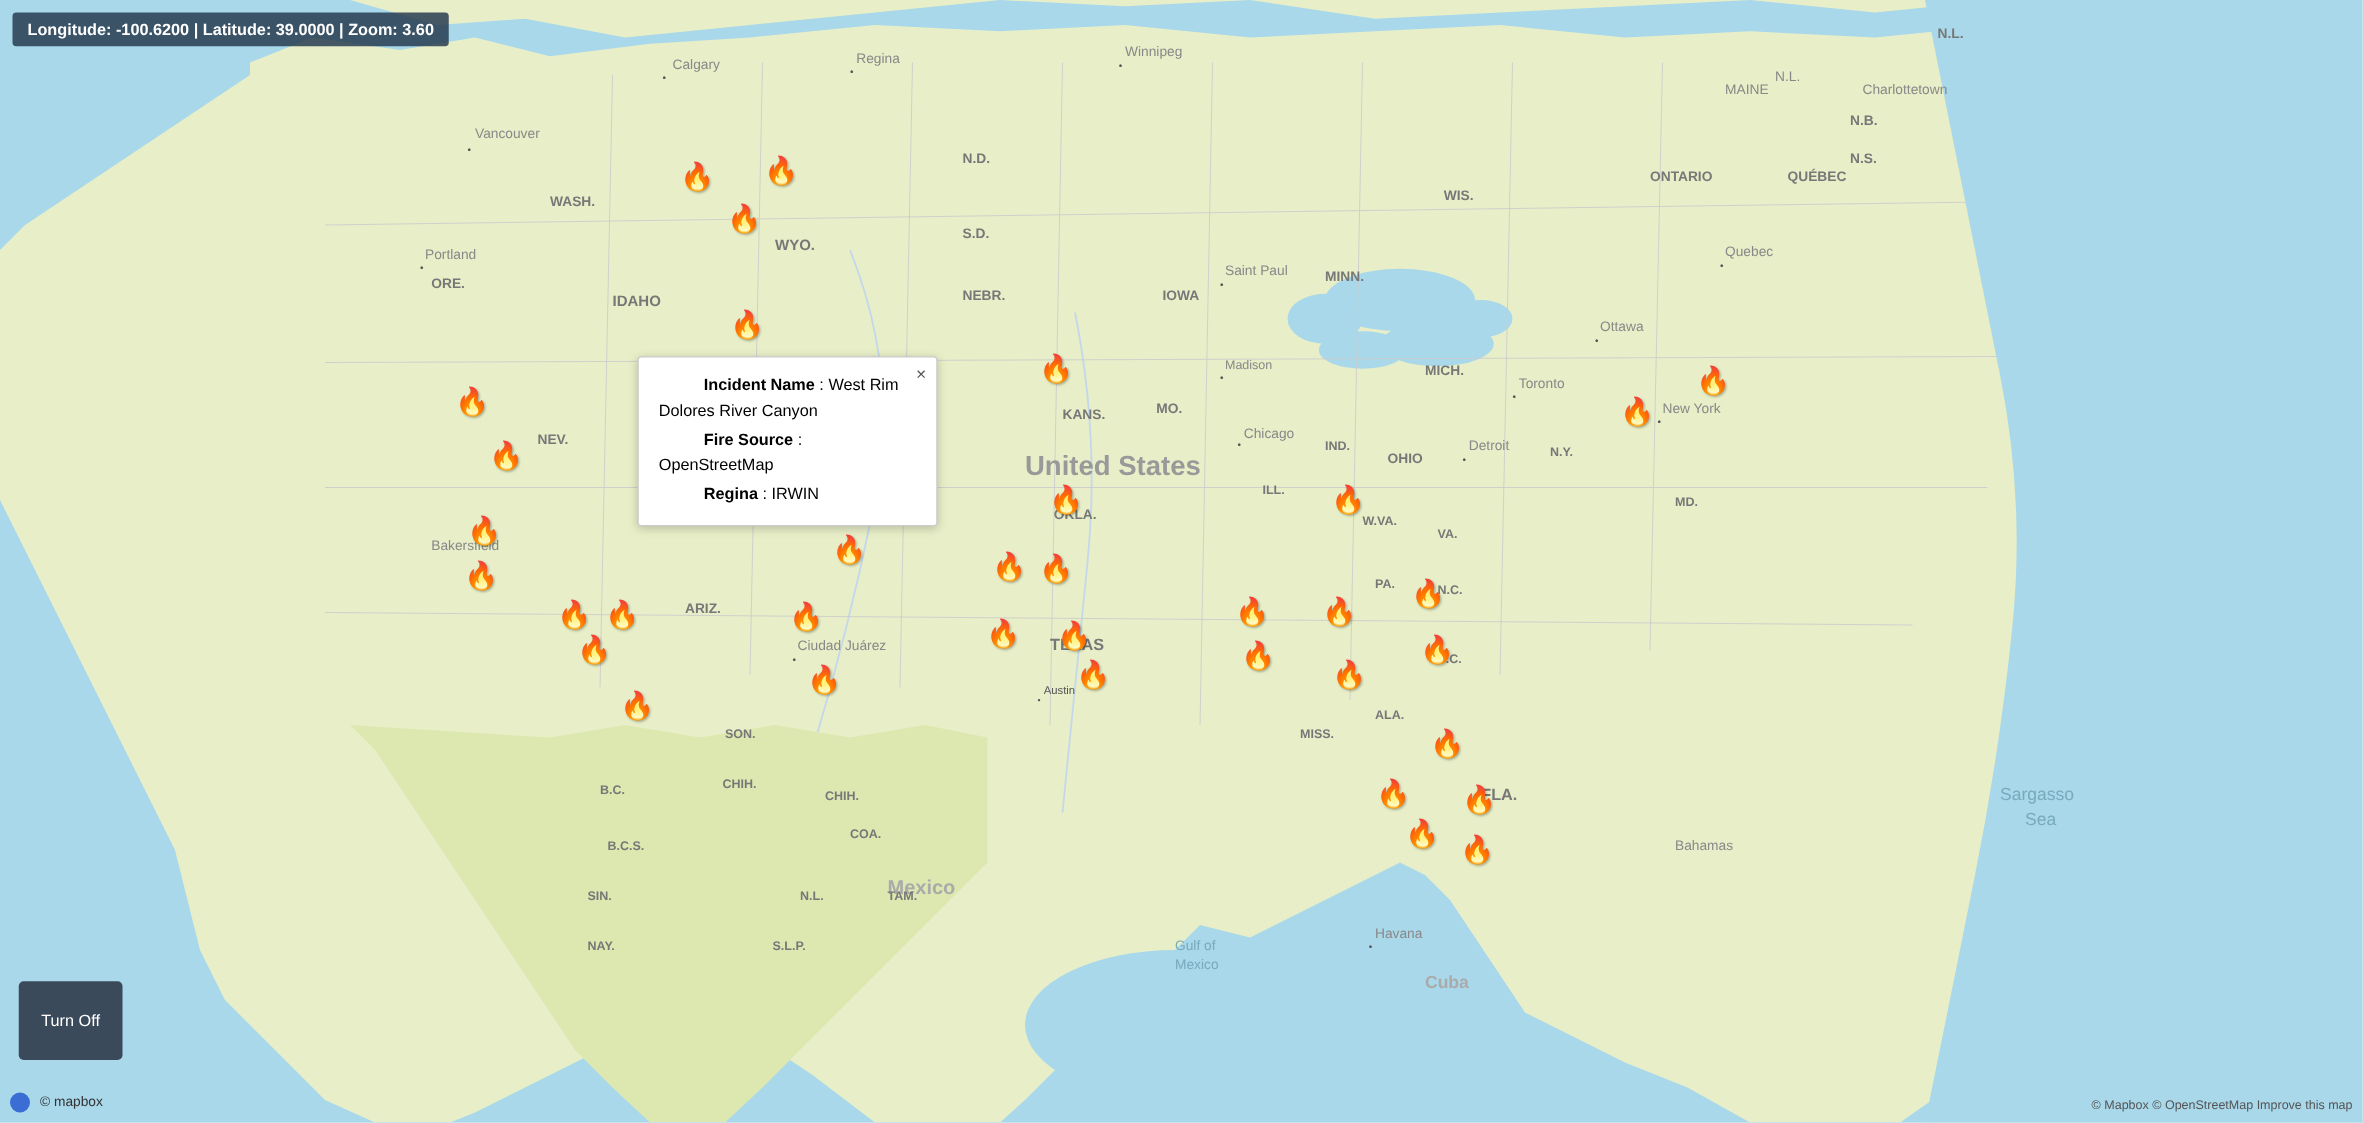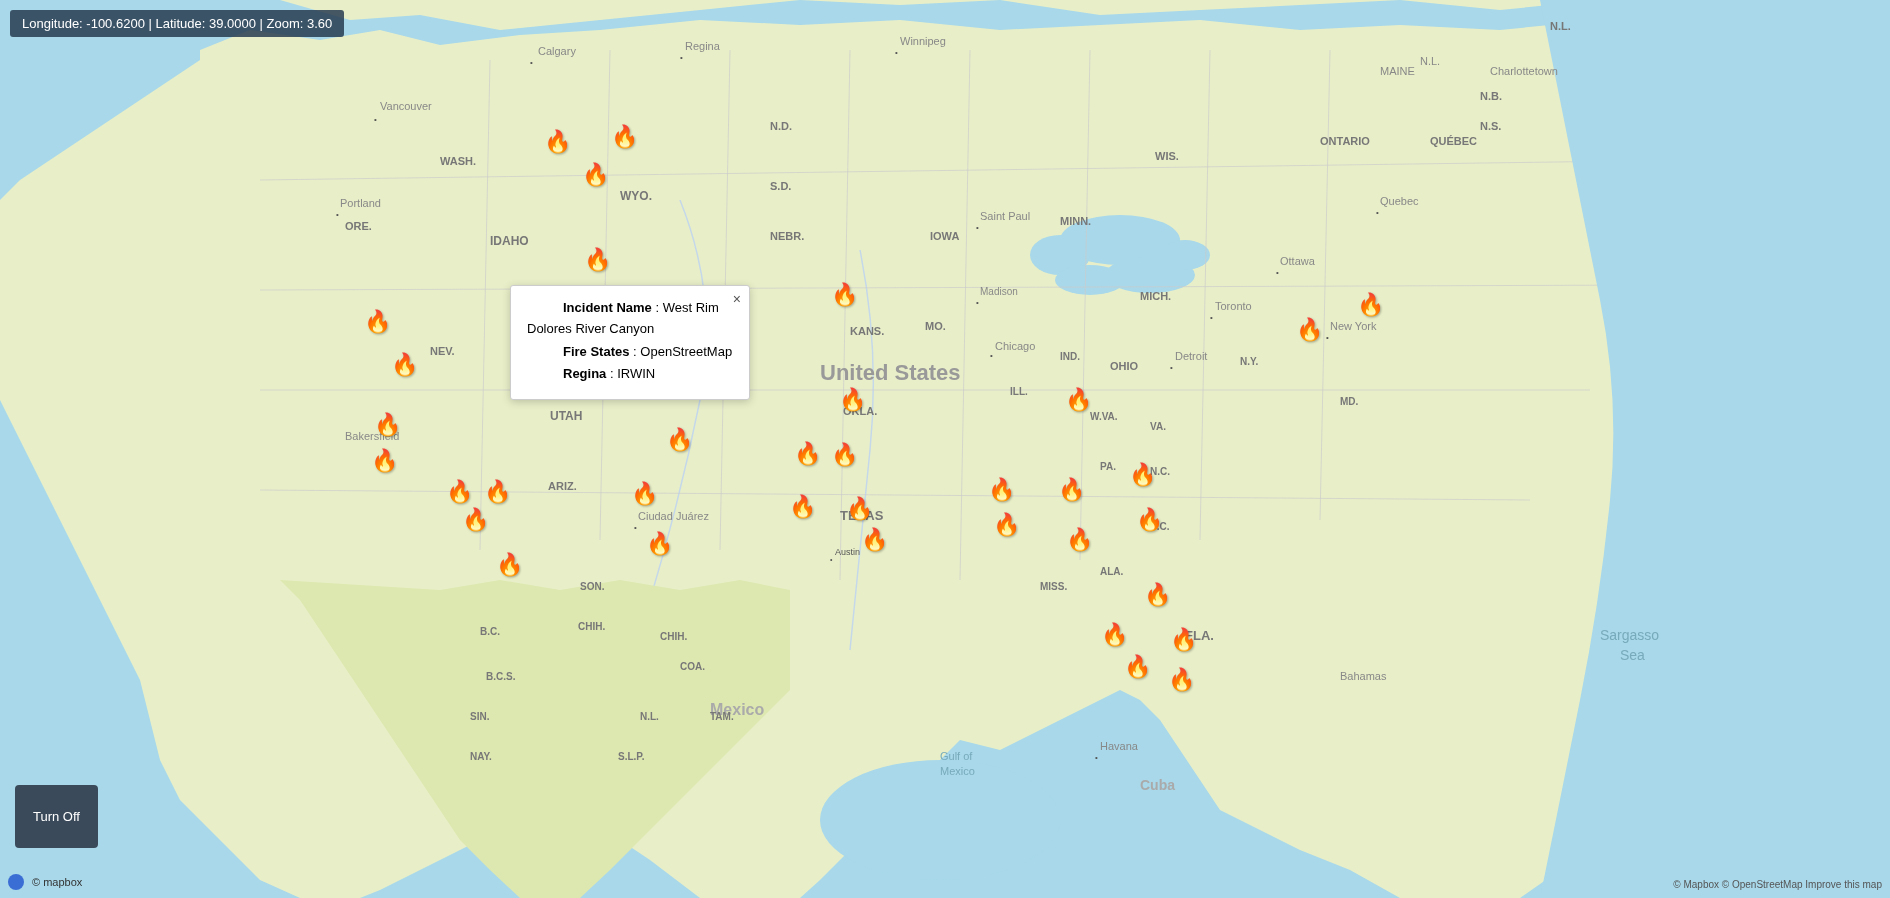--- a/index.html
+++ b/index.html
@@ -21,21 +21,21 @@
     }
 
     
     #coord-display {
       position: absolute;
       top: 10px; left: 10px;
       background: rgba(40, 60, 80, 0.85);
       color: white;
       padding: 6px 12px;
       font-size: 13px;
-      font-weight: normal;
+      font-weight: bold;
       border-radius: 3px;
       z-index: 100;
     }
 
     
     #fire-popup {
       position: absolute;
       top: 285px;
       left: 510px;
       background: white;
@@ -349,21 +349,21 @@
   <div class="fire-icon" style="left:1371px; top:318px">🔥</div>
 
   <div id="fire-popup">
     <button class="close-btn">×</button>
     <div class="popup-row">
       <span class="popup-label">Incident Name</span>
       <span> : </span>
       <span>West Rim Dolores River Canyon</span>
     </div>
     <div class="popup-row">
-      <span class="popup-label">Fire States</span>
+      <span class="popup-label">Fire Source</span>
       <span> : </span>
       <span>OpenStreetMap</span>
     </div>
     <div class="popup-row">
       <span class="popup-label">Regina</span>
       <span> : </span>
       <span>IRWIN</span>
     </div>
   </div>
 

